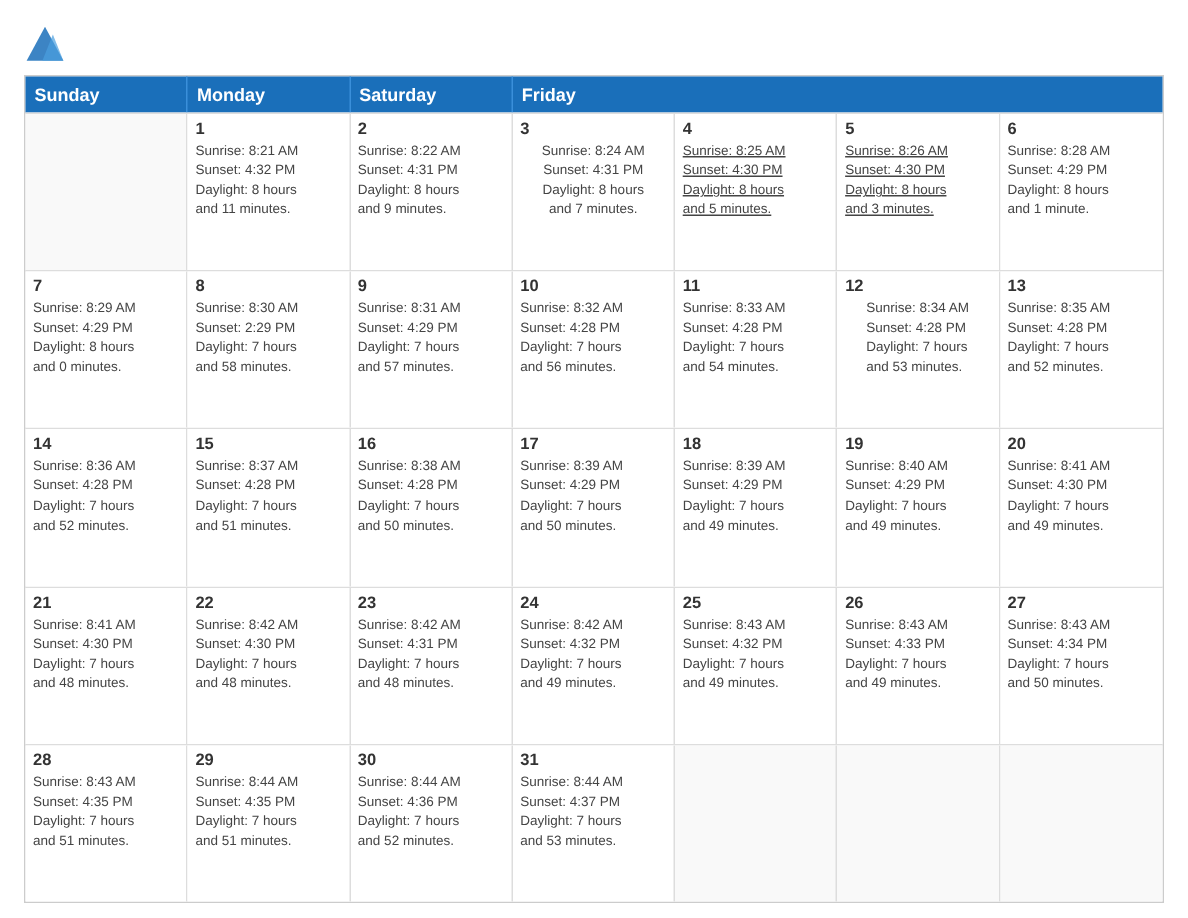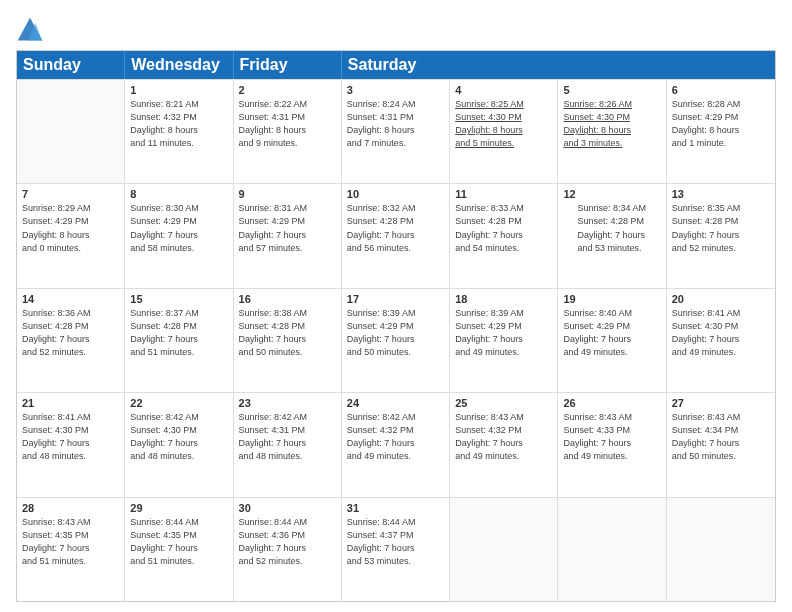--- a/index.html
+++ b/index.html
@@ -67,21 +67,21 @@
       flex-direction: column;
       border: 1px solid #ccc;
     }
     .cal-header-row {
       display: grid;
       grid-template-columns: repeat(7, 1fr);
       background: #1a6fba;
     }
     .cal-header-cell {
       color: #fff;
-      font-size: 16px;
+      font-size: 12px;
       font-weight: bold;
       padding: 5px 6px;
       text-align: left;
       border-right: 1px solid #3a8fda;
     }
     .cal-header-cell:last-child {
       border-right: none;
     }
     .cal-body {
       flex: 1;
@@ -139,44 +139,44 @@
     </div>
     <div class="title-section">
       <div class="main-title"></div>
       <div class="subtitle"></div>
     </div>
   </div>
 
   <div class="calendar">
     <div class="cal-header-row">
     <div class="cal-header-cell">Sunday</div>
-        <div class="cal-header-cell">Wednesday</div>
+        <div class="cal-header-cell">Monday</div>
+        <div class="cal-header-cell">Saturday</div>
         <div class="cal-header-cell">Friday</div>
-        <div class="cal-header-cell">Saturday</div>
       </div>
     <div class="cal-body">
     <div class="cal-row">
           <div class="cal-cell empty"></div>
           <div class="cal-cell">
             <span class="day-num">1</span>
             <div class="cell-text" style="white-space: pre-line;">Sunrise: 8:21 AM
 Sunset: 4:32 PM
 Daylight: 8 hours
 and 11 minutes.</div>
           </div>
           <div class="cal-cell">
             <span class="day-num">2</span>
             <div class="cell-text" style="white-space: pre-line;">Sunrise: 8:22 AM
 Sunset: 4:31 PM
 Daylight: 8 hours
 and 9 minutes.</div>
           </div>
           <div class="cal-cell">
             <span class="day-num">3</span>
-            <div class="cell-text" style="white-space: pre-line;">Sunrise: 8:24 AM
+            <div class="cell-text" style="white-space: pre-line; text-align: center;">Sunrise: 8:24 AM
 Sunset: 4:31 PM
 Daylight: 8 hours
 and 7 minutes.</div>
           </div>
           <div class="cal-cell">
             <span class="day-num">4</span>
             <div class="cell-text" style="white-space: pre-line; text-decoration: underline;">Sunrise: 8:25 AM
 Sunset: 4:30 PM
 Daylight: 8 hours
 and 5 minutes.</div>
@@ -200,21 +200,21 @@
           <div class="cal-cell">
             <span class="day-num">7</span>
             <div class="cell-text" style="white-space: pre-line;">Sunrise: 8:29 AM
 Sunset: 4:29 PM
 Daylight: 8 hours
 and 0 minutes.</div>
           </div>
           <div class="cal-cell">
             <span class="day-num">8</span>
             <div class="cell-text" style="white-space: pre-line;">Sunrise: 8:30 AM
-Sunset: 4:29 PM
+Sunset: 2:29 PM
 Daylight: 7 hours
 and 58 minutes.</div>
           </div>
           <div class="cal-cell">
             <span class="day-num">9</span>
             <div class="cell-text" style="white-space: pre-line;">Sunrise: 8:31 AM
 Sunset: 4:29 PM
 Daylight: 7 hours
 and 57 minutes.</div>
           </div>

